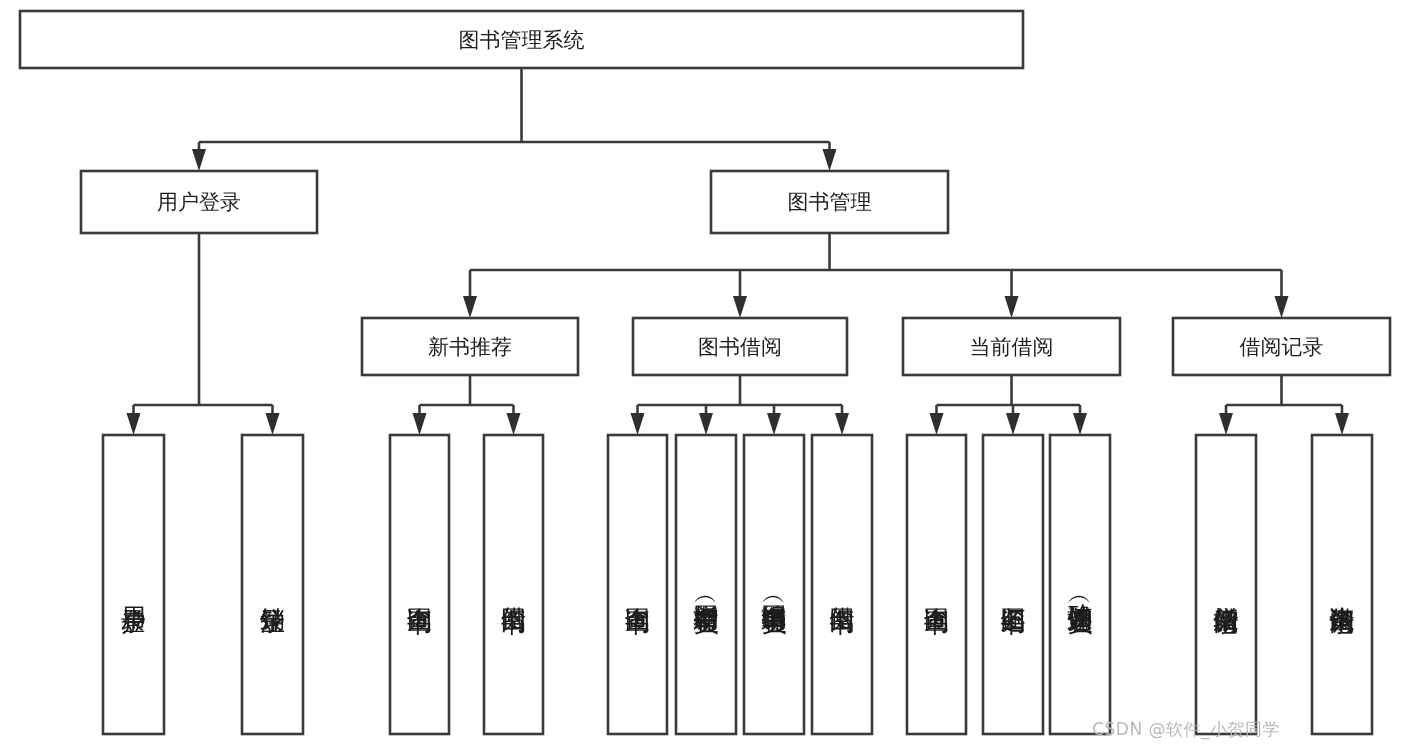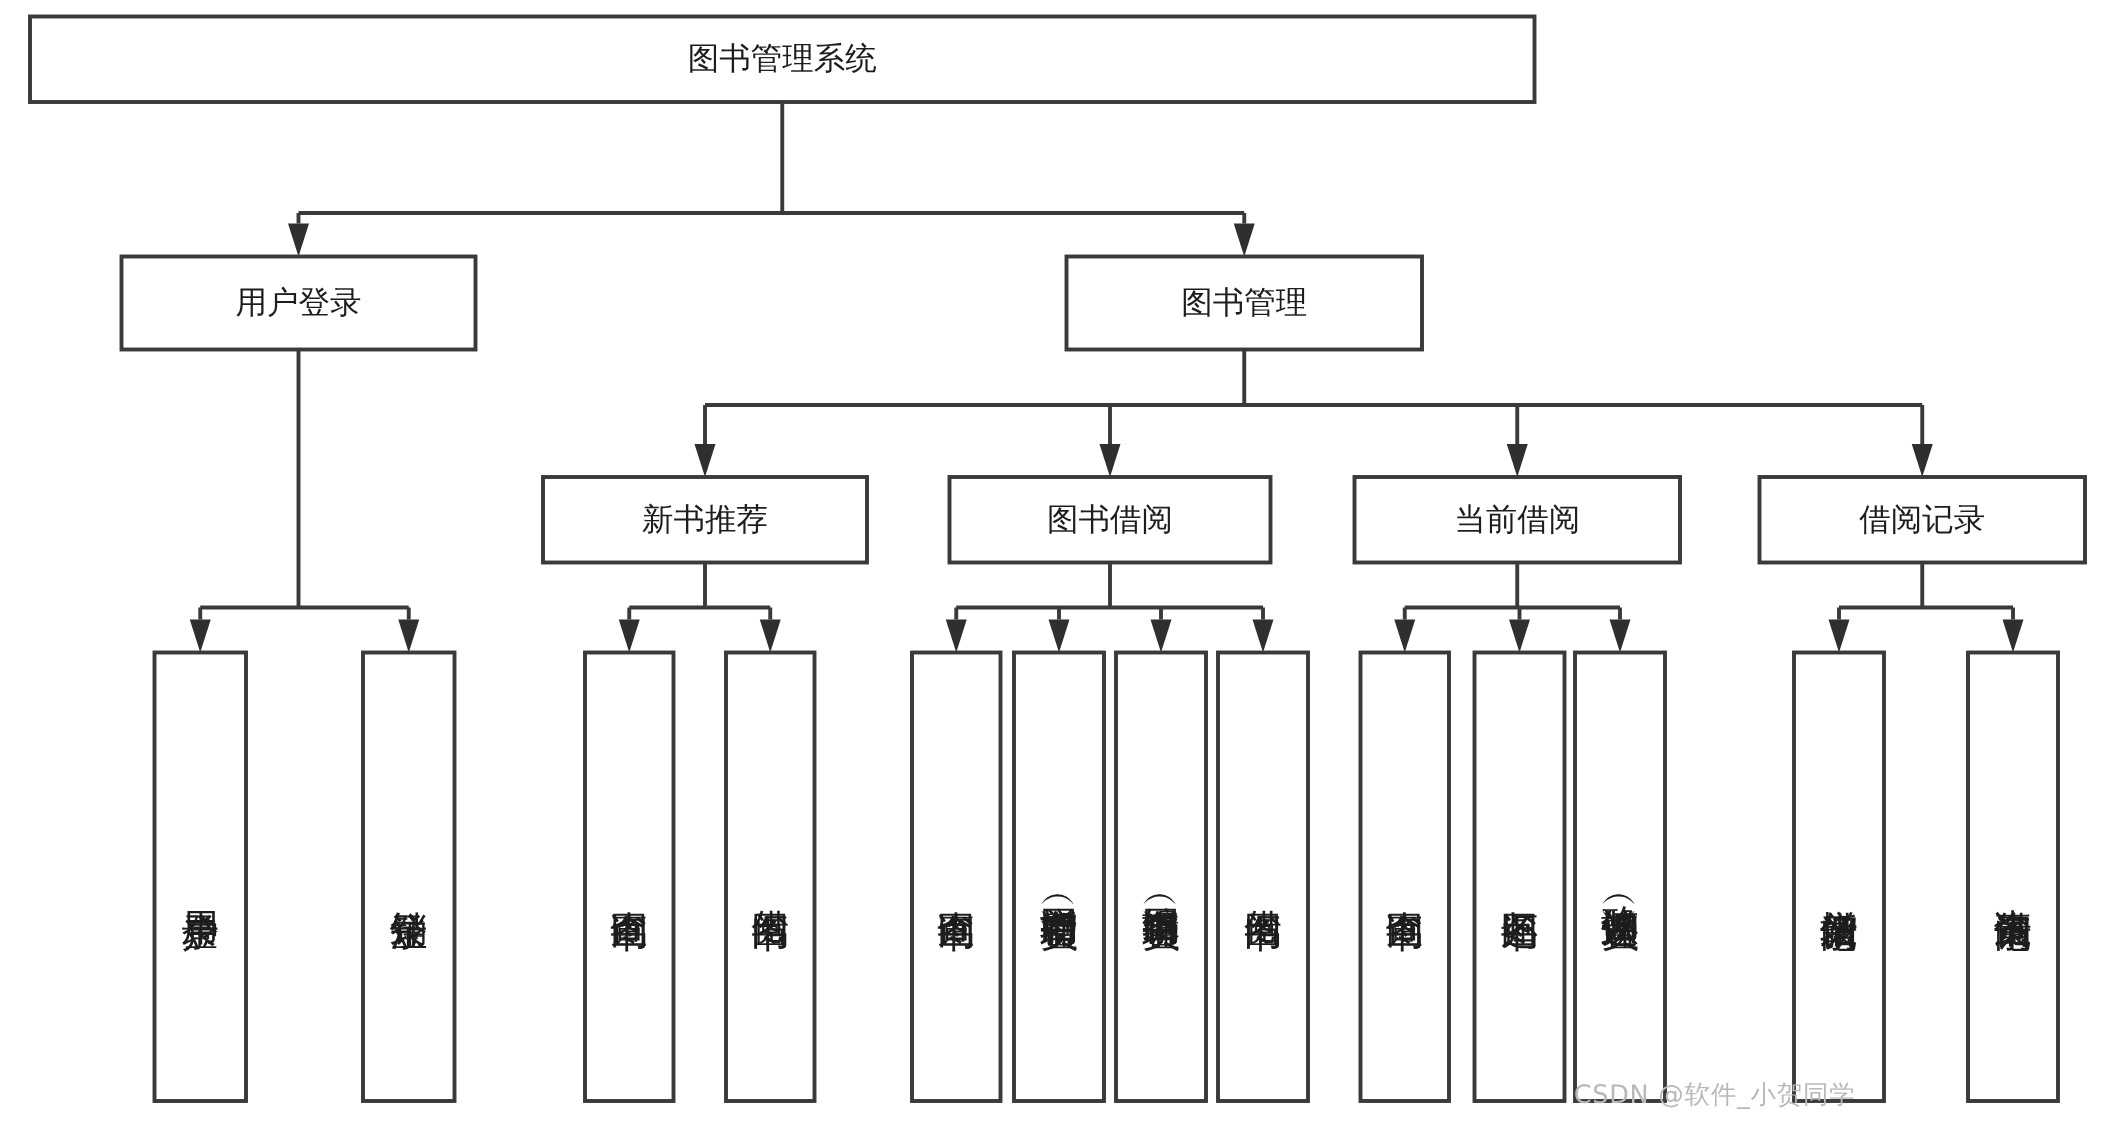--- a/index.html
+++ b/index.html
@@ -11,20 +11,21 @@
     width: 1405px;
     height: 747px;
     font-family: "DejaVu Sans", "Liberation Sans", sans-serif;
     overflow: hidden;
     position: relative;
   }
   #diagram-root {
     position: relative;
     width: 1249px;
     height: 747px;
+    padding-left: 43px;
   }
   svg.diagram {
     position: absolute;
     top: 0;
     left: 0;
     width: 1405px;
     height: 747px;
     display: block;
   }
   .node-box {

